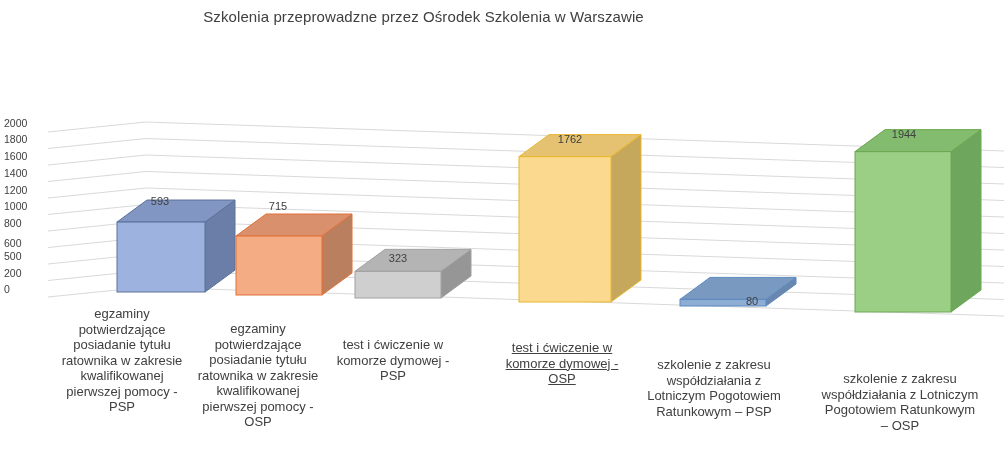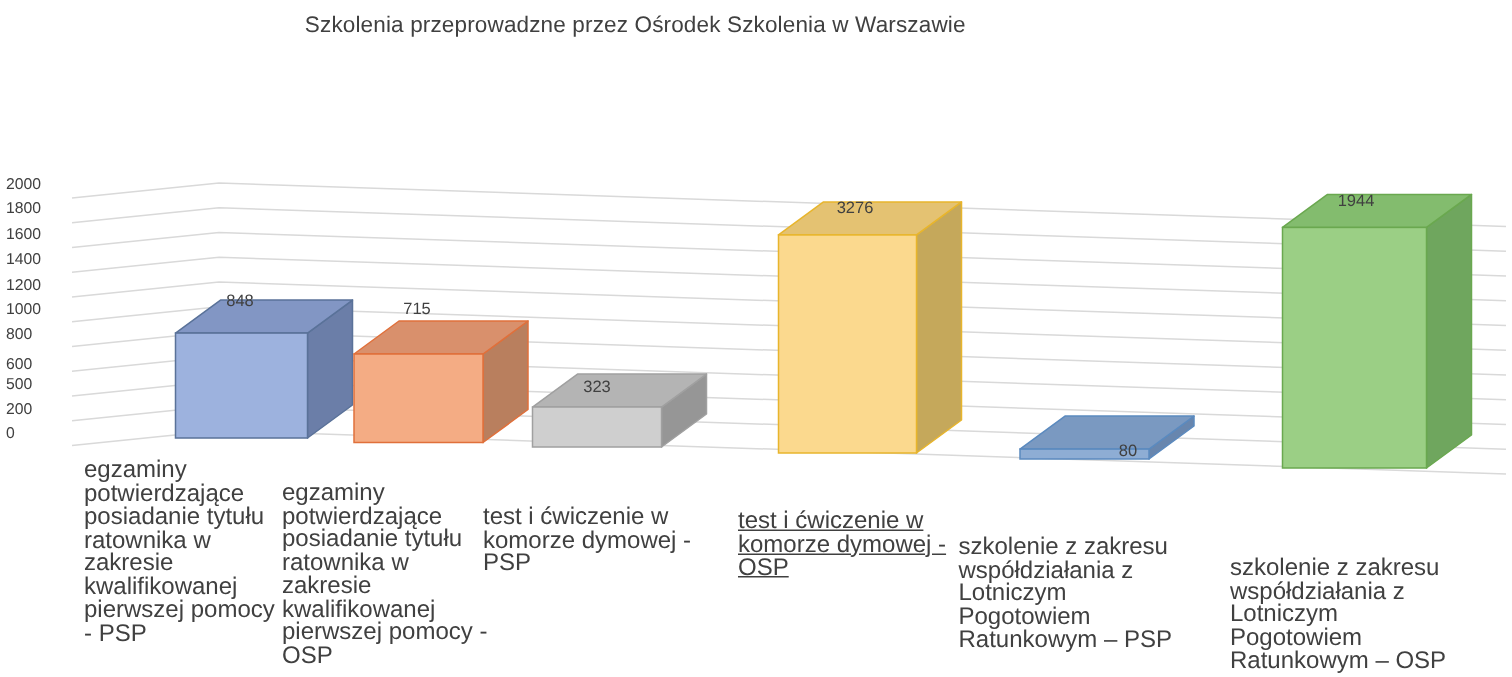--- a/index.html
+++ b/index.html
@@ -52,22 +52,23 @@
   .bar-value {
     position: absolute;
     font-size: 11px;
     color: #404040;
     text-align: center;
     white-space: nowrap;
     transform: translateX(-50%);
   }
   .cat-label {
     position: absolute;
-    font-size: 16px;
+    font-size: 13px;
     color: #404040;
+    text-align: center;
     line-height: 15.5px;
     transform: translateX(-50%);
     white-space: normal;
   }
 </style>
 </head>
 <body>
 
 <div id="chart-root">
 
@@ -124,24 +125,24 @@
         <polygon points="680,299.4 710,277.4 796,277.4 766,299.4" fill="#7A99C1" stroke="#5B8ABF" stroke-width="1" stroke-linejoin="round"></polygon>
         <rect x="680" y="299.4" width="86" height="6.6000000000000005" fill="#8EADD4" stroke="#5B8ABF" stroke-width="1"></rect>
       </g>
       <g>
         <polygon points="951,151.62 981,129.62 981,290 951,312" fill="#6FA65E" stroke="#6AA84F" stroke-width="1" stroke-linejoin="round"></polygon>
         <polygon points="855,151.62 885,129.62 981,129.62 951,151.62" fill="#83BC6E" stroke="#6AA84F" stroke-width="1" stroke-linejoin="round"></polygon>
         <rect x="855" y="151.62" width="96" height="160.38" fill="#9BCF85" stroke="#6AA84F" stroke-width="1"></rect>
       </g>
     </svg>
 
-  <div class="bar-value" style="left:160px;  top:195px;">848</div>
+  <div class="bar-value" style="left:160px;  top:195px;">593</div>
   <div class="bar-value" style="left:278px;  top:200px;">715</div>
   <div class="bar-value" style="left:398px;  top:252px;">323</div>
-  <div class="bar-value" style="left:570px;  top:133px;">3276</div>
+  <div class="bar-value" style="left:570px;  top:133px;">1762</div>
   <div class="bar-value" style="left:742px;  top:295px;padding-left:20px;">80</div>
   <div class="bar-value" style="left:904px;  top:128px;">1944</div>
 
   <div class="cat-label" style="left:122px; top:306px; width:132px;">egzaminy potwierdzające posiadanie tytułu ratownika w zakresie kwalifikowanej pierwszej pomocy - PSP</div>
   <div class="cat-label" style="left:258px; top:321px; width:140px;">egzaminy potwierdzające posiadanie tytułu ratownika w zakresie kwalifikowanej pierwszej pomocy - OSP</div>
   <div class="cat-label" style="left:393px; top:337px; width:142px;">test i ćwiczenie w komorze dymowej - PSP</div>
   <div class="cat-label" style="left:562px; top:340px; width:140px;text-decoration:underline;">test i ćwiczenie w komorze dymowej - OSP</div>
   <div class="cat-label" style="left:714px; top:357px; width:150px;">szkolenie z zakresu współdziałania z Lotniczym Pogotowiem Ratunkowym – PSP</div>
   <div class="cat-label" style="left:900px; top:371px; width:160px;">szkolenie z zakresu współdziałania z Lotniczym Pogotowiem Ratunkowym – OSP</div>
 

